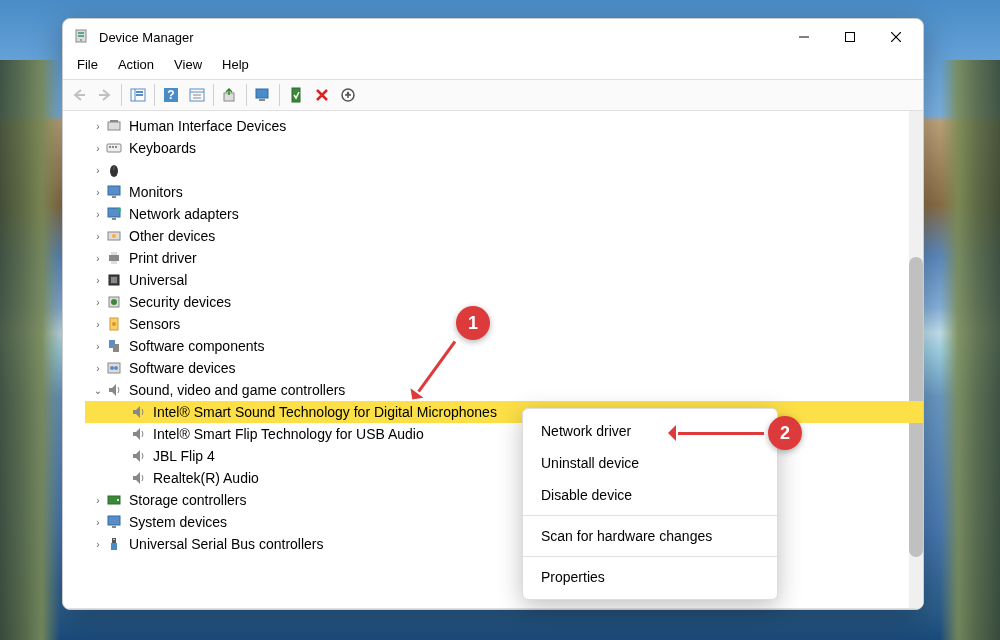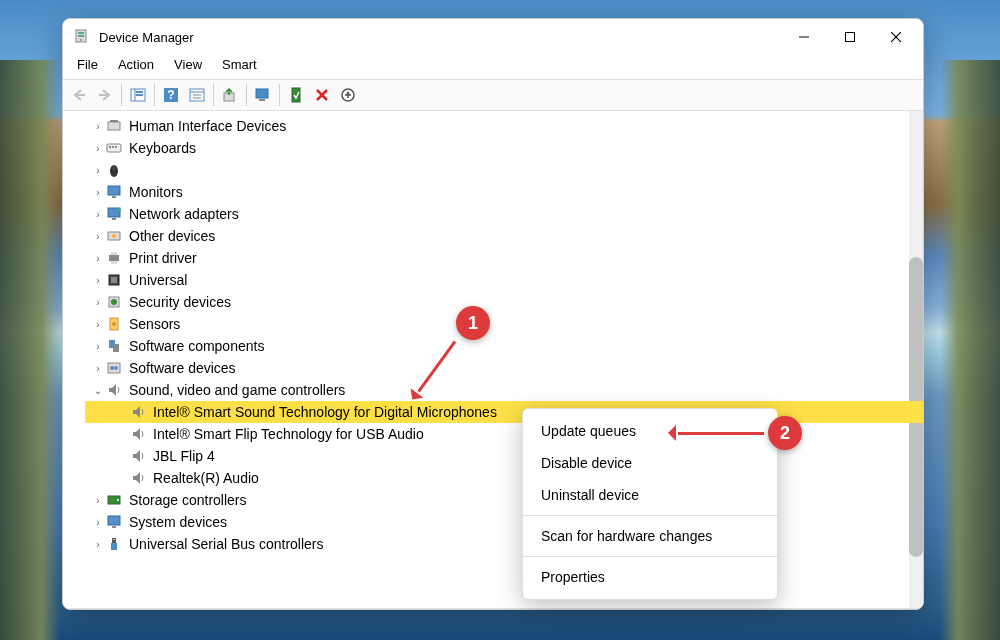--- a/index.html
+++ b/index.html
@@ -130,21 +130,21 @@
             <line x1="10" y1="0" x2="0" y2="10" stroke="currentColor" stroke-width="1.2"></line>
           </svg>
         </div>
     </div>
   </div>
 
   <div class="menubar">
     <div class="menu-item">File</div>
     <div class="menu-item">Action</div>
     <div class="menu-item">View</div>
-    <div class="menu-item">Smart</div>
+    <div class="menu-item">Help</div>
   </div>
 
   <div class="toolbar">
     <div class="tool-btn disabled">
         <svg width="16" height="14">
           <path d="M10 2 L4 7 L10 12" fill="none" stroke="#888" stroke-width="2"></path>
           <path d="M4 7 L14 7" stroke="#888" stroke-width="2"></path>
         </svg>
       </div>
     <div class="tool-btn disabled">
@@ -417,23 +417,23 @@
               <rect x="7" y="3" width="2" height="1" fill="#ccc"></rect>
             </svg>
           </span>
           <span>Universal Serial Bus controllers</span>
         </div>
       </div>
   </div>
 </div>
 
 <div class="context-menu" id="ctx">
-    <div class="ctx-item">Update queues</div>
+    <div class="ctx-item">Network driver</div>
+    <div class="ctx-item">Uninstall device</div>
     <div class="ctx-item">Disable device</div>
-    <div class="ctx-item">Uninstall device</div>
     <div class="ctx-sep"></div>
     <div class="ctx-item">Scan for hardware changes</div>
     <div class="ctx-sep"></div>
     <div class="ctx-item bold">Properties</div>
   </div>
 
 <div class="callout" style="left:456px; top:306px">
     <span>1</span>
   </div>
 <div class="arrow" style="left:455px; top:340px; width:62px; transform:rotate(126deg)"></div>

